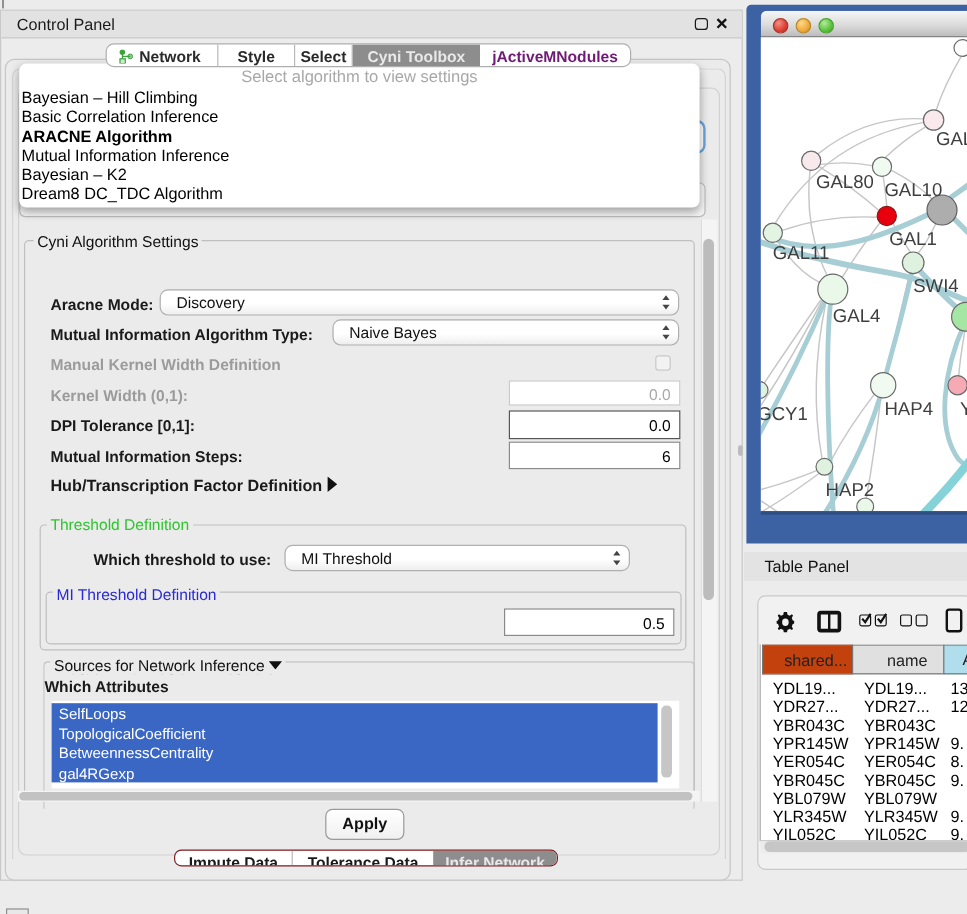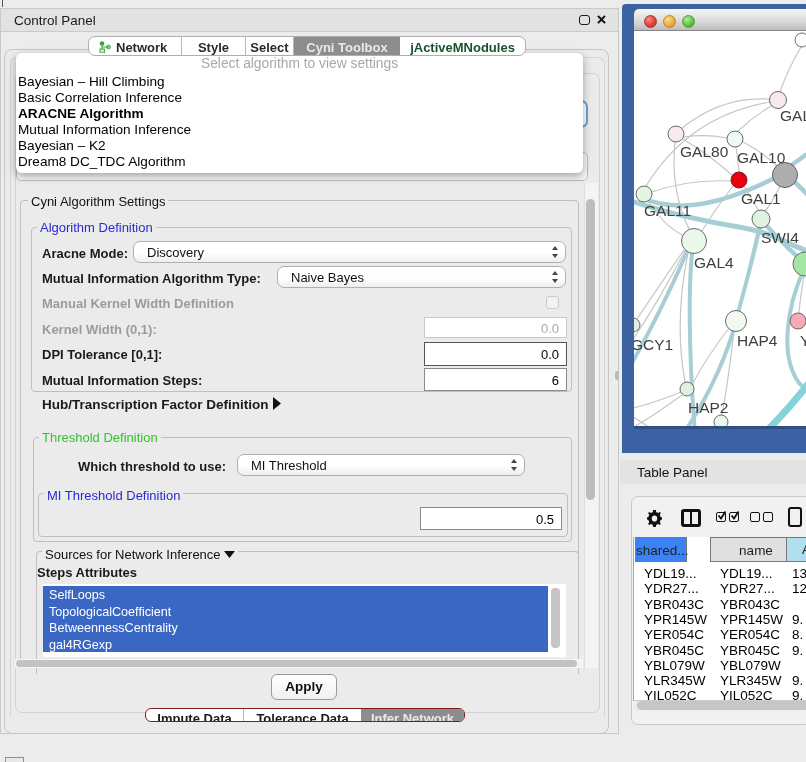--- a/index.html
+++ b/index.html
@@ -65,32 +65,29 @@
         <circle cx="3" cy="2.5" r="2.3" fill="#3aa33a"></circle>
         <circle cx="9.5" cy="6" r="2" fill="#3aa33a" fill-opacity="0.55" stroke="#3aa33a" stroke-width="0.8"></circle>
         <rect x="1" y="8" width="4.4" height="4" fill="#cfe8cf" stroke="#3aa33a" stroke-width="1"></rect>
         <path d="M3 3 L3 8 M3 6 L9.5 6" stroke="#3aa33a" stroke-width="1" fill="none"></path>
       </svg>
       <span style="position:absolute;left:27px;top:3px;font-size:13px;font-weight:bold;color:#2a2a2a;">Network</span>
     </div>
     <div style="width:64px;border-right:1px solid #b9b9b9;text-align:center;font-size:13px;font-weight:bold;color:#2a2a2a;padding-top:3px;box-sizing:border-box;">Style</div>
     <div style="width:48px;border-right:1px solid #b9b9b9;text-align:center;font-size:13px;font-weight:bold;color:#2a2a2a;padding-top:3px;box-sizing:border-box;">Select</div>
     <div style="width:106px;background:#8d8d8d;text-align:center;font-size:13px;font-weight:bold;color:#e9e9e9;padding-top:3px;box-sizing:border-box;">Cyni Toolbox</div>
-    <div style="flex:1;text-align:center;font-size:13px;font-weight:bold;color:#14532d;padding-top:3px;box-sizing:border-box;">jActiveMNodules</div>
+    <div style="flex:1;text-align:center;font-size:13px;font-weight:bold;color:#701a75;padding-top:3px;box-sizing:border-box;">jActiveMNodules</div>
   </div>
 
   <div class="abs" style="left:15px;top:183px;width:568px;height:476px;overflow:hidden;">
 
     <div class="group" style="left:5px;top:17px;width:557px;height:520px;">
       <span class="gtitle" style="left:7px;top:-7px;color:#111;">Cyni Algorithm Settings</span>
     </div>
 
-    <div class="group" style="left:16px;top:44px;width:539px;height:163px;">
-      <span class="gtitle" style="left:5px;color:#2929d6;">Algorithm Definition</span>
-    </div>
   </div>
 
   <div class="lbl" style="left:42px;top:246px;">Aracne Mode:</div>
   <div class="combo" style="left:133px;top:241px;width:433px;height:22px;">
     <span style="position:absolute;left:13px;top:3px;">Discovery</span>
     <span class="ar">
         <svg width="8" height="14">
           <path d="M4 1 L7 5 L1 5 Z" fill="#444"></path>
           <path d="M4 13 L7 9 L1 9 Z" fill="#444"></path>
         </svg>
@@ -137,21 +134,21 @@
     <span class="gtitle" style="left:5px;top:-6px;color:#2929d6;">MI Threshold Definition</span>
   </div>
   <div class="lbl" style="left:47px;top:511px;margin-top:39px;">Mutual Information Threshold:</div>
   <div class="tf" style="left:420px;top:507px;width:142px;height:23px;border:1px solid #8a8a8a;color:#000;padding-top:4px;">0.5</div>
 
   <div class="group" style="left:36px;top:551px;width:541px;height:122px;border-bottom:none;border-radius:4px 4px 0 0;">
     <span class="gtitle" style="left:5px;top:-5px;color:#111;">Sources for Network Inference <svg width="11" height="8" style="vertical-align:1px;">
           <path d="M0 1 L11 1 L5.5 8 Z" fill="#111"></path>
         </svg></span>
   </div>
-  <div class="lbl" style="left:37px;top:565px;">Steps Attributes</div>
+  <div class="lbl" style="left:37px;top:565px;">Which Attributes</div>
   <div class="abs" style="left:43px;top:584px;width:523px;height:73px;background:#fff;"></div>
   <div class="abs" style="left:43px;top:586px;width:505px;height:66px;background:#3a66c4;color:#fff;font-size:12.6px;line-height:16.6px;padding:1px 0 0 6px;box-sizing:border-box;overflow:hidden;">
     SelfLoops<br>TopologicalCoefficient<br>BetweennessCentrality<br>gal4RGexp
   </div>
   <div class="abs" style="left:551px;top:588px;width:9px;height:60px;background:#c6c6c6;border-radius:4px;"></div>
 
   <div class="abs" style="left:15px;top:659px;width:568px;height:9px;background:#f4f4f4;"></div>
   <div class="abs" style="left:16px;top:660px;width:561px;height:7px;background:#c2c2c2;border-radius:4px;"></div>
   <div class="abs" style="left:584px;top:183px;width:13px;height:485px;background:#f4f4f4;border-left:1px solid #ddd;"></div>
   <div class="abs" style="left:586px;top:199px;width:9px;height:301px;background:#bcbcbc;border-radius:5px;"></div>
@@ -270,21 +267,21 @@
   <div class="abs" style="left:729px;top:512px;width:10px;height:10px;border:1.6px solid #111;border-radius:2px;box-sizing:border-box;"></div>
   <svg class="abs" style="left:730px;top:510px;" width="10" height="11" viewBox="0 0 10 11">
       <path d="M1.5 5.5 L4 8.5 L8.5 1.5" fill="none" stroke="#111" stroke-width="1.8"></path>
     </svg>
   <div class="abs" style="left:750px;top:512px;width:10px;height:10px;border:1.6px solid #111;border-radius:2px;box-sizing:border-box;"></div>
   <div class="abs" style="left:763px;top:512px;width:10px;height:10px;border:1.6px solid #111;border-radius:2px;box-sizing:border-box;"></div>
   <div class="abs" style="left:788px;top:507px;width:14px;height:20px;border:2.5px solid #111;border-radius:3px;box-sizing:border-box;"></div>
 
   <div class="abs" style="left:633px;top:537px;width:173px;height:164px;background:#fff;border-left:1px solid #aaa;overflow:hidden;">
 
-    <div style="position:absolute;left:1px;top:0;width:52px;height:25px;background:#3b82f6;border:1px solid #777;box-sizing:border-box;text-align:right;padding-right:4px;font-size:13.5px;color:#222;padding-top:5px;">shared...</div>
+    <div style="position:absolute;left:1px;top:0;width:76px;height:25px;background:#c2410c;border:1px solid #777;box-sizing:border-box;text-align:right;padding-right:4px;font-size:13.5px;color:#222;padding-top:5px;">shared...</div>
     <div style="position:absolute;left:76px;top:0;width:77px;height:25px;background:#e0e0e0;border:1px solid #777;box-sizing:border-box;text-align:center;padding-left:15px;font-size:13.5px;color:#222;padding-top:5px;">name</div>
     <div style="position:absolute;left:152px;top:0;width:60px;height:25px;background:#b0deec;border:1px solid #777;box-sizing:border-box;font-size:13.5px;color:#222;padding-top:4px;padding-left:15px;">Av</div>
 
     <div class="trow" style="top:29.0px;">
         <span class="c1">YDL19...</span>
         <span class="c2">YDL19...</span>
         <span class="c3">13</span>
       </div>
     <div class="trow" style="top:44.3px;">
         <span class="c1">YDR27...</span>

